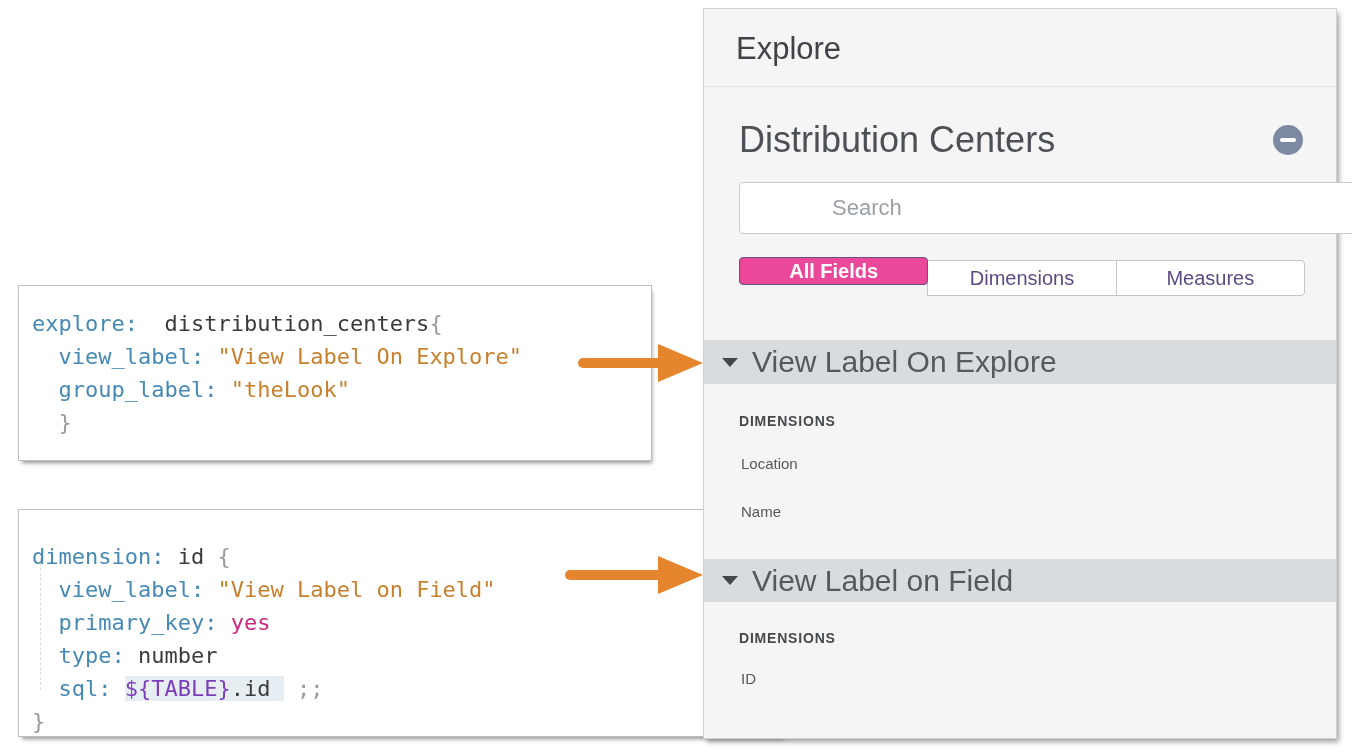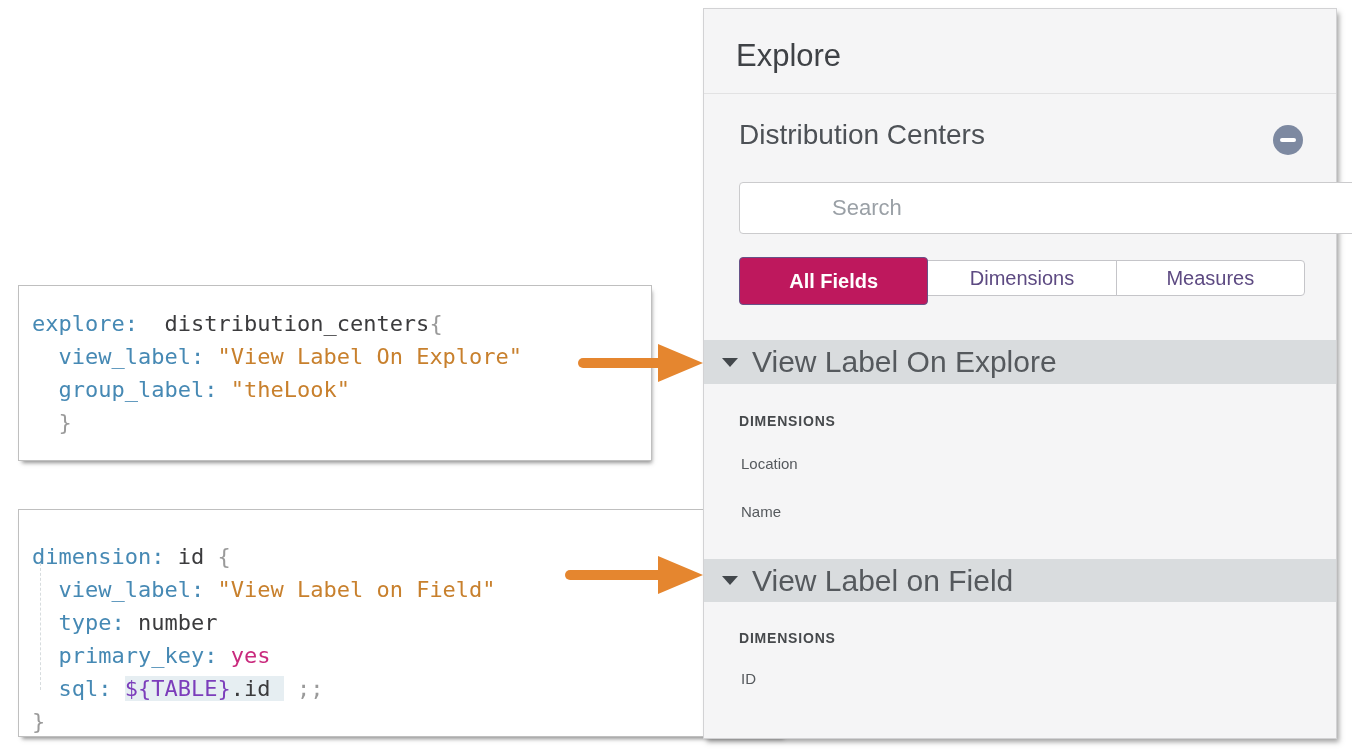--- a/index.html
+++ b/index.html
@@ -73,35 +73,35 @@
   .panel {
     position: absolute;
     left: 703px; top: 8px;
     width: 634px; height: 731px;
     background: #f5f5f6;
     border: 1px solid #d2d2d4;
     box-shadow: 3px 4px 5px -1px rgba(70,70,70,0.5);
   }
   .panel-header {
     position: absolute;
-    left: 0; top: 15px; right: 0;
+    left: 0; top: 8px; right: 0;
     height: 70px;
     border-bottom: 1px solid #e2e2e3;
   }
   .panel-header h1 {
     position: absolute;
     left: 32px; top: 14px;
     font-size: 31px;
     font-weight: normal;
     color: #3f4246;
   }
   .view-title {
     position: absolute;
     left: 35px; top: 110px;
-    font-size: 28px;
+    font-size: 36px;
     color: #4d5156;
   }
   .minus-btn {
     position: absolute;
     top: 116px; right: 33px;
     width: 30px; height: 30px;
     border-radius: 50%;
     background: #7d89a1;
     border: none;
     cursor: pointer;
@@ -149,25 +149,25 @@
     display: flex;
     align-items: center;
     justify-content: center;
     font-size: 20px;
     color: #5d4a82;
     cursor: pointer;
   }
   .tab:first-child { margin-left: 0; border-radius: 4px 0 0 4px; }
   .tab:last-child  { border-radius: 0 4px 4px 0; }
   .tab.active {
-    background: #be185d;
+    background: #ec4899;
     border-color: #675287;
     color: #ffffff;
     font-weight: bold;
-    height: 48px;
+    height: 28px;
     margin-top: -3px;
     border-radius: 4px;
     z-index: 2;
   }
 
   .band {
     position: absolute;
     left: 0; right: 0;
     height: 44px;
     background: #d9dcde;
@@ -221,22 +221,22 @@
       <div class="code-line"><span class="tok-kw">explore:</span><span class="tok-txt">  distribution_centers</span><span class="tok-brace">{</span></div>
       <div class="code-line"><span class="tok-txt">  </span><span class="tok-kw">view_label:</span><span class="tok-txt"> </span><span class="tok-str">"View Label On Explore"</span></div>
       <div class="code-line"><span class="tok-txt">  </span><span class="tok-kw">group_label:</span><span class="tok-txt"> </span><span class="tok-str">"theLook"</span></div>
       <div class="code-line"><span class="tok-brace">  }</span></div>
     </div>
 
   <div class="code-box box2">
     <div class="indent-guide"></div>
   <div class="code-line"><span class="tok-kw">dimension:</span><span class="tok-txt"> id </span><span class="tok-brace">{</span></div>
       <div class="code-line"><span class="tok-txt">  </span><span class="tok-kw">view_label:</span><span class="tok-txt"> </span><span class="tok-str">"View Label on Field"</span></div>
+      <div class="code-line"><span class="tok-txt">  </span><span class="tok-kw">primary_key:</span><span class="tok-txt"> </span><span class="tok-mag">yes</span></div>
       <div class="code-line"><span class="tok-txt">  </span><span class="tok-kw">type:</span><span class="tok-txt"> number</span></div>
-      <div class="code-line"><span class="tok-txt">  </span><span class="tok-kw">primary_key:</span><span class="tok-txt"> </span><span class="tok-mag">yes</span></div>
       <div class="code-line"><span class="tok-txt">  </span><span class="tok-kw">sql:</span><span class="tok-txt"> </span><span class="tok-hlp">${TABLE}</span><span class="tok-hlt">.id </span><span class="tok-txt"> </span><span class="tok-brace">;;</span></div>
       <div class="code-line"><span class="tok-brace">}</span></div>
     </div>
 
   <div class="arrow arrow1">
     <div class="shaft"></div>
     <div class="head"></div>
   </div>
   <div class="arrow arrow2">
     <div class="shaft"></div>

